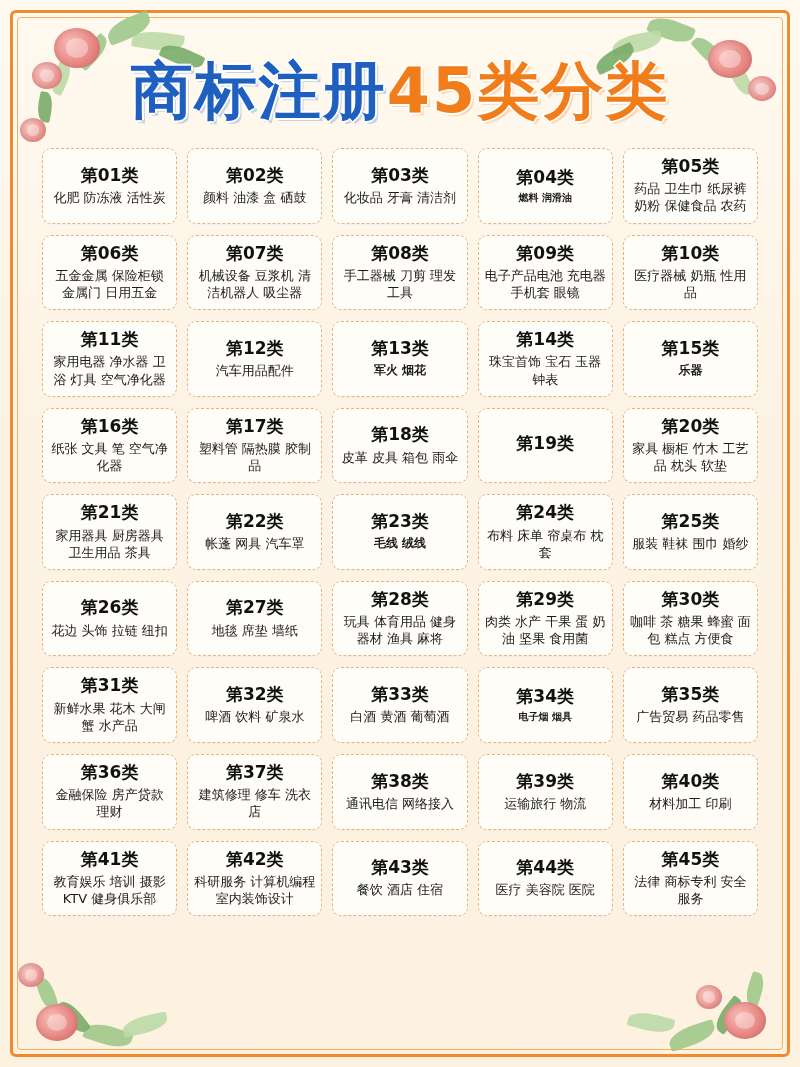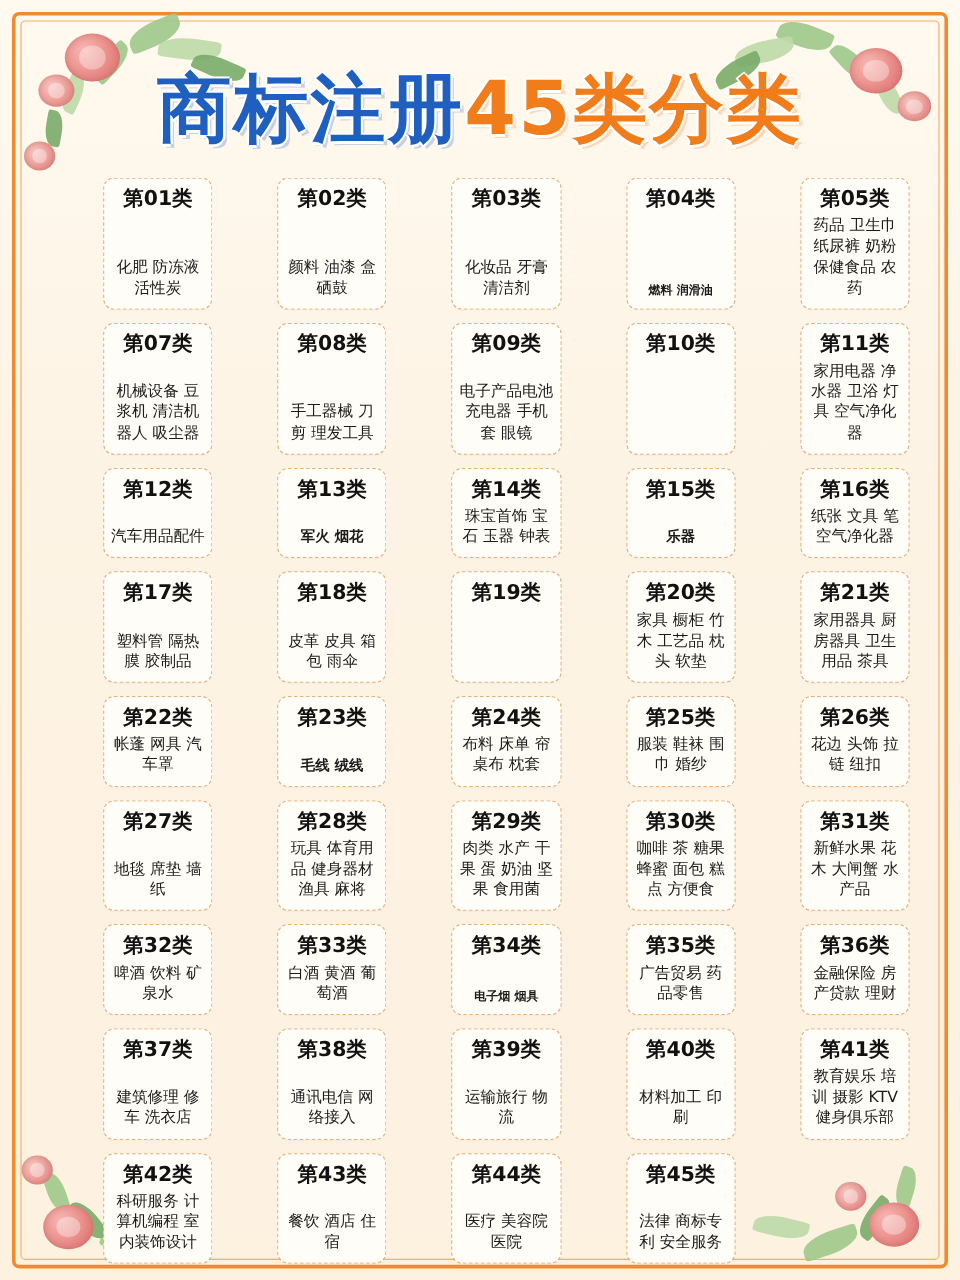--- a/index.html
+++ b/index.html
@@ -119,23 +119,22 @@
     background: #fffdf8;
     border: 1px dashed #e7b27e;
     border-radius: 9px;
     min-height: 72px;
     padding: 7px 5px 8px;
     box-sizing: border-box;
     text-align: center;
     display: flex;
     flex-direction: column;
     align-items: center;
-    justify-content: space-between;
+    justify-content: center;
     box-shadow: 0 1px 0 rgba(0,0,0,.02);
-    margin-left: 44px;
   }
   .cell-title {
     font-size: 17px;
     font-weight: bold;
     color: #111;
     line-height: 1.25;
     margin-bottom: 3px;
     font-family: "DejaVu Sans", "Liberation Sans", sans-serif;
   }
   .cell-body {
@@ -221,33 +220,38 @@
       </div>
       <div class="cell">
         <div class="cell-title">第04类</div>
         <div class="cell-body mid">燃料 润滑油</div>
       </div>
       <div class="cell">
         <div class="cell-title">第05类</div>
         <div class="cell-body">药品 卫生巾 纸尿裤 奶粉 保健食品 农药</div>
       </div>
       <div class="cell">
+        <div class="cell-title">第06类</div>
+        <div class="cell-body">五金金属 保险柜锁 金属门 日用五金</div>
+      </div>
+      <div class="cell">
         <div class="cell-title">第07类</div>
         <div class="cell-body">机械设备 豆浆机 清洁机器人 吸尘器</div>
       </div>
       <div class="cell">
         <div class="cell-title">第08类</div>
         <div class="cell-body">手工器械 刀剪 理发工具</div>
       </div>
       <div class="cell">
         <div class="cell-title">第09类</div>
         <div class="cell-body">电子产品电池 充电器 手机套 眼镜</div>
       </div>
       <div class="cell">
         <div class="cell-title">第10类</div>
+        <div class="cell-body">医疗器械 奶瓶 性用品</div>
       </div>
       <div class="cell">
         <div class="cell-title">第11类</div>
         <div class="cell-body">家用电器 净水器 卫浴 灯具 空气净化器</div>
       </div>
       <div class="cell">
         <div class="cell-title">第12类</div>
         <div class="cell-body">汽车用品配件</div>
       </div>
       <div class="cell">

